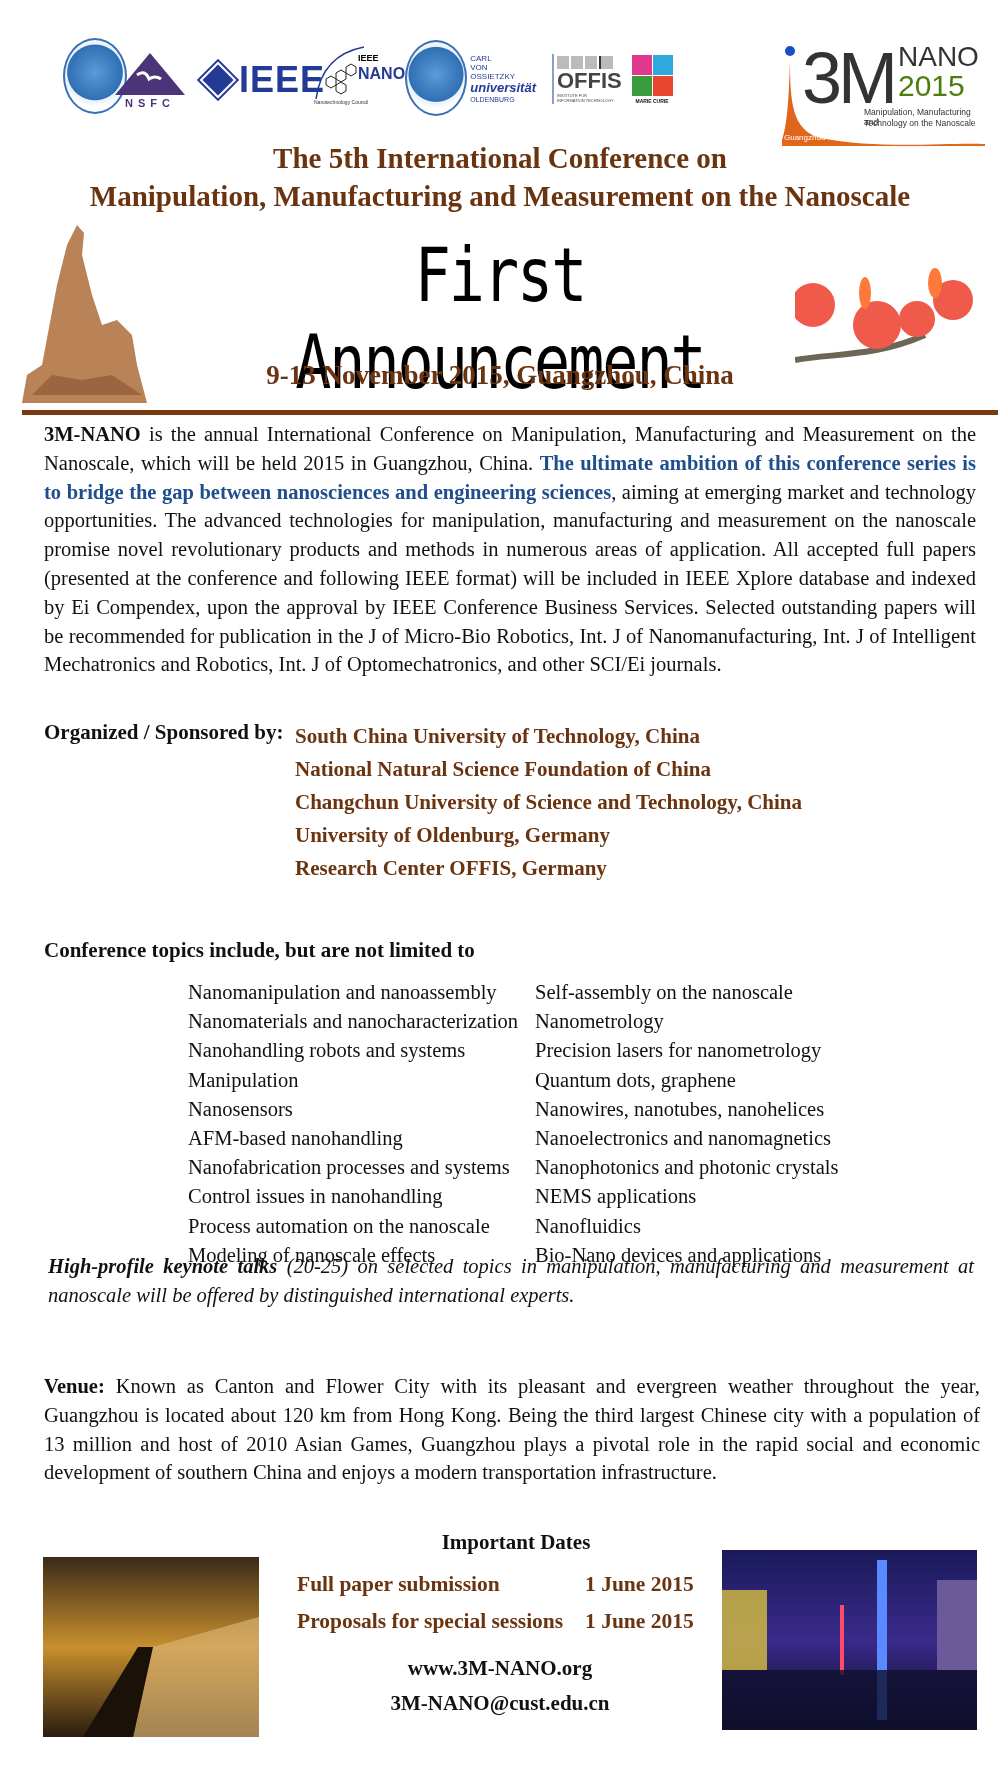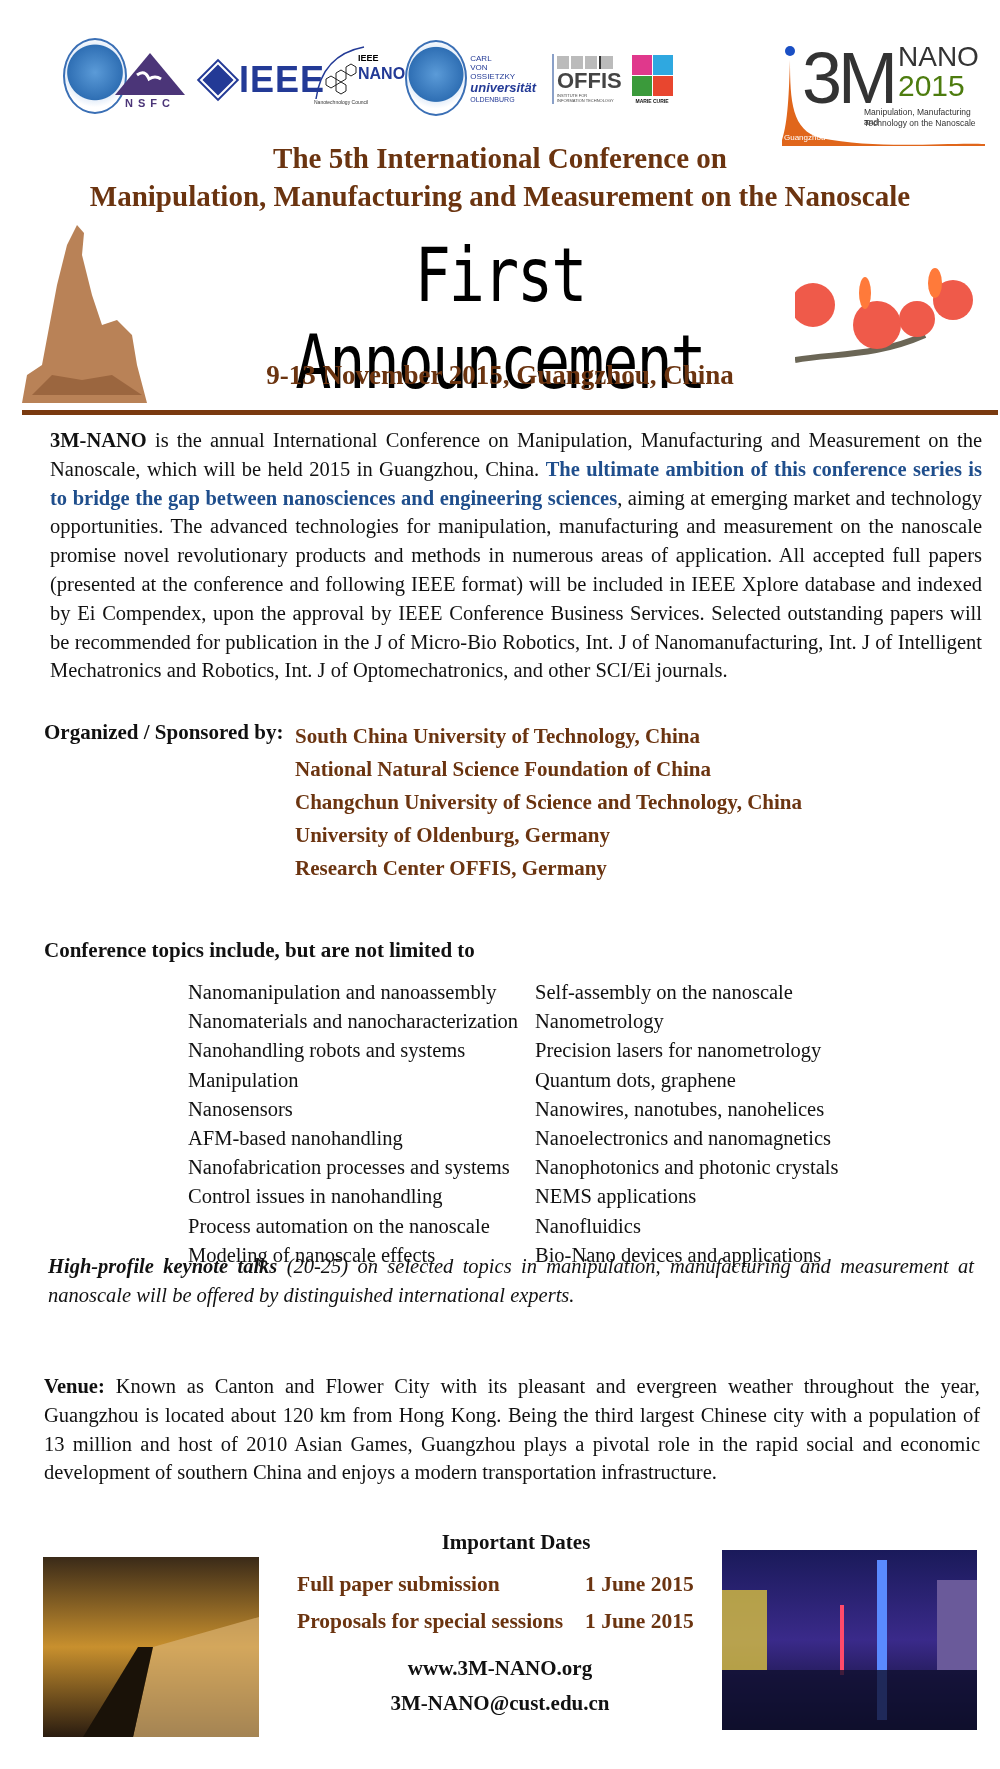--- a/index.html
+++ b/index.html
@@ -127,21 +127,21 @@
   <g fill="#ff7a3a">
     <ellipse cx="70" cy="28" rx="6" ry="16"></ellipse>
       <ellipse cx="140" cy="18" rx="7" ry="15"></ellipse>
   </g>
 </svg>
 
 <div class="title" style="top:360px;font-size:27px;">9-13 November 2015, Guangzhou, China</div>
 
 <div class="divider"></div>
 
-<p class="para" style="top:416px;margin:10px;">
+<p class="para" style="top:416px;margin:4px;">
   <b>3M-NANO</b><span> is the annual International Conference on Manipulation, Manufacturing and Measurement on the Nanoscale, which will be held 2015 in Guangzhou, China. </span><span class="blue">The ultimate ambition of this conference series is to bridge the gap between nanosciences and engineering sciences</span><span>, aiming at emerging market and technology opportunities. The advanced technologies for manipulation, manufacturing and measurement on the nanoscale promise novel revolutionary products and methods in numerous areas of application. All accepted full papers (presented at the conference and following IEEE format) will be included in IEEE Xplore database and indexed by Ei Compendex, upon the approval by IEEE Conference Business Services. Selected outstanding papers will be recommended for publication in the J of Micro-Bio Robotics, Int. J of Nanomanufacturing, Int. J of Intelligent Mechatronics and Robotics, Int. J of Optomechatronics, and other SCI/Ei journals.</span>
 </p>
 
 <div class="abs" style="left:44px;top:720px;font-size:21px;font-weight:bold;">Organized / Sponsored by:</div>
 <div class="abs" style="left:295px;top:720px;font-size:21px;line-height:33px;">
   <div class="brown">South China University of Technology, China</div>
   <div class="brown">National Natural Science Foundation of China</div>
   <div class="brown">Changchun University of Science and Technology, China</div>
   <div class="brown">University of Oldenburg, Germany</div>
   <div class="brown">Research Center OFFIS, Germany</div>

